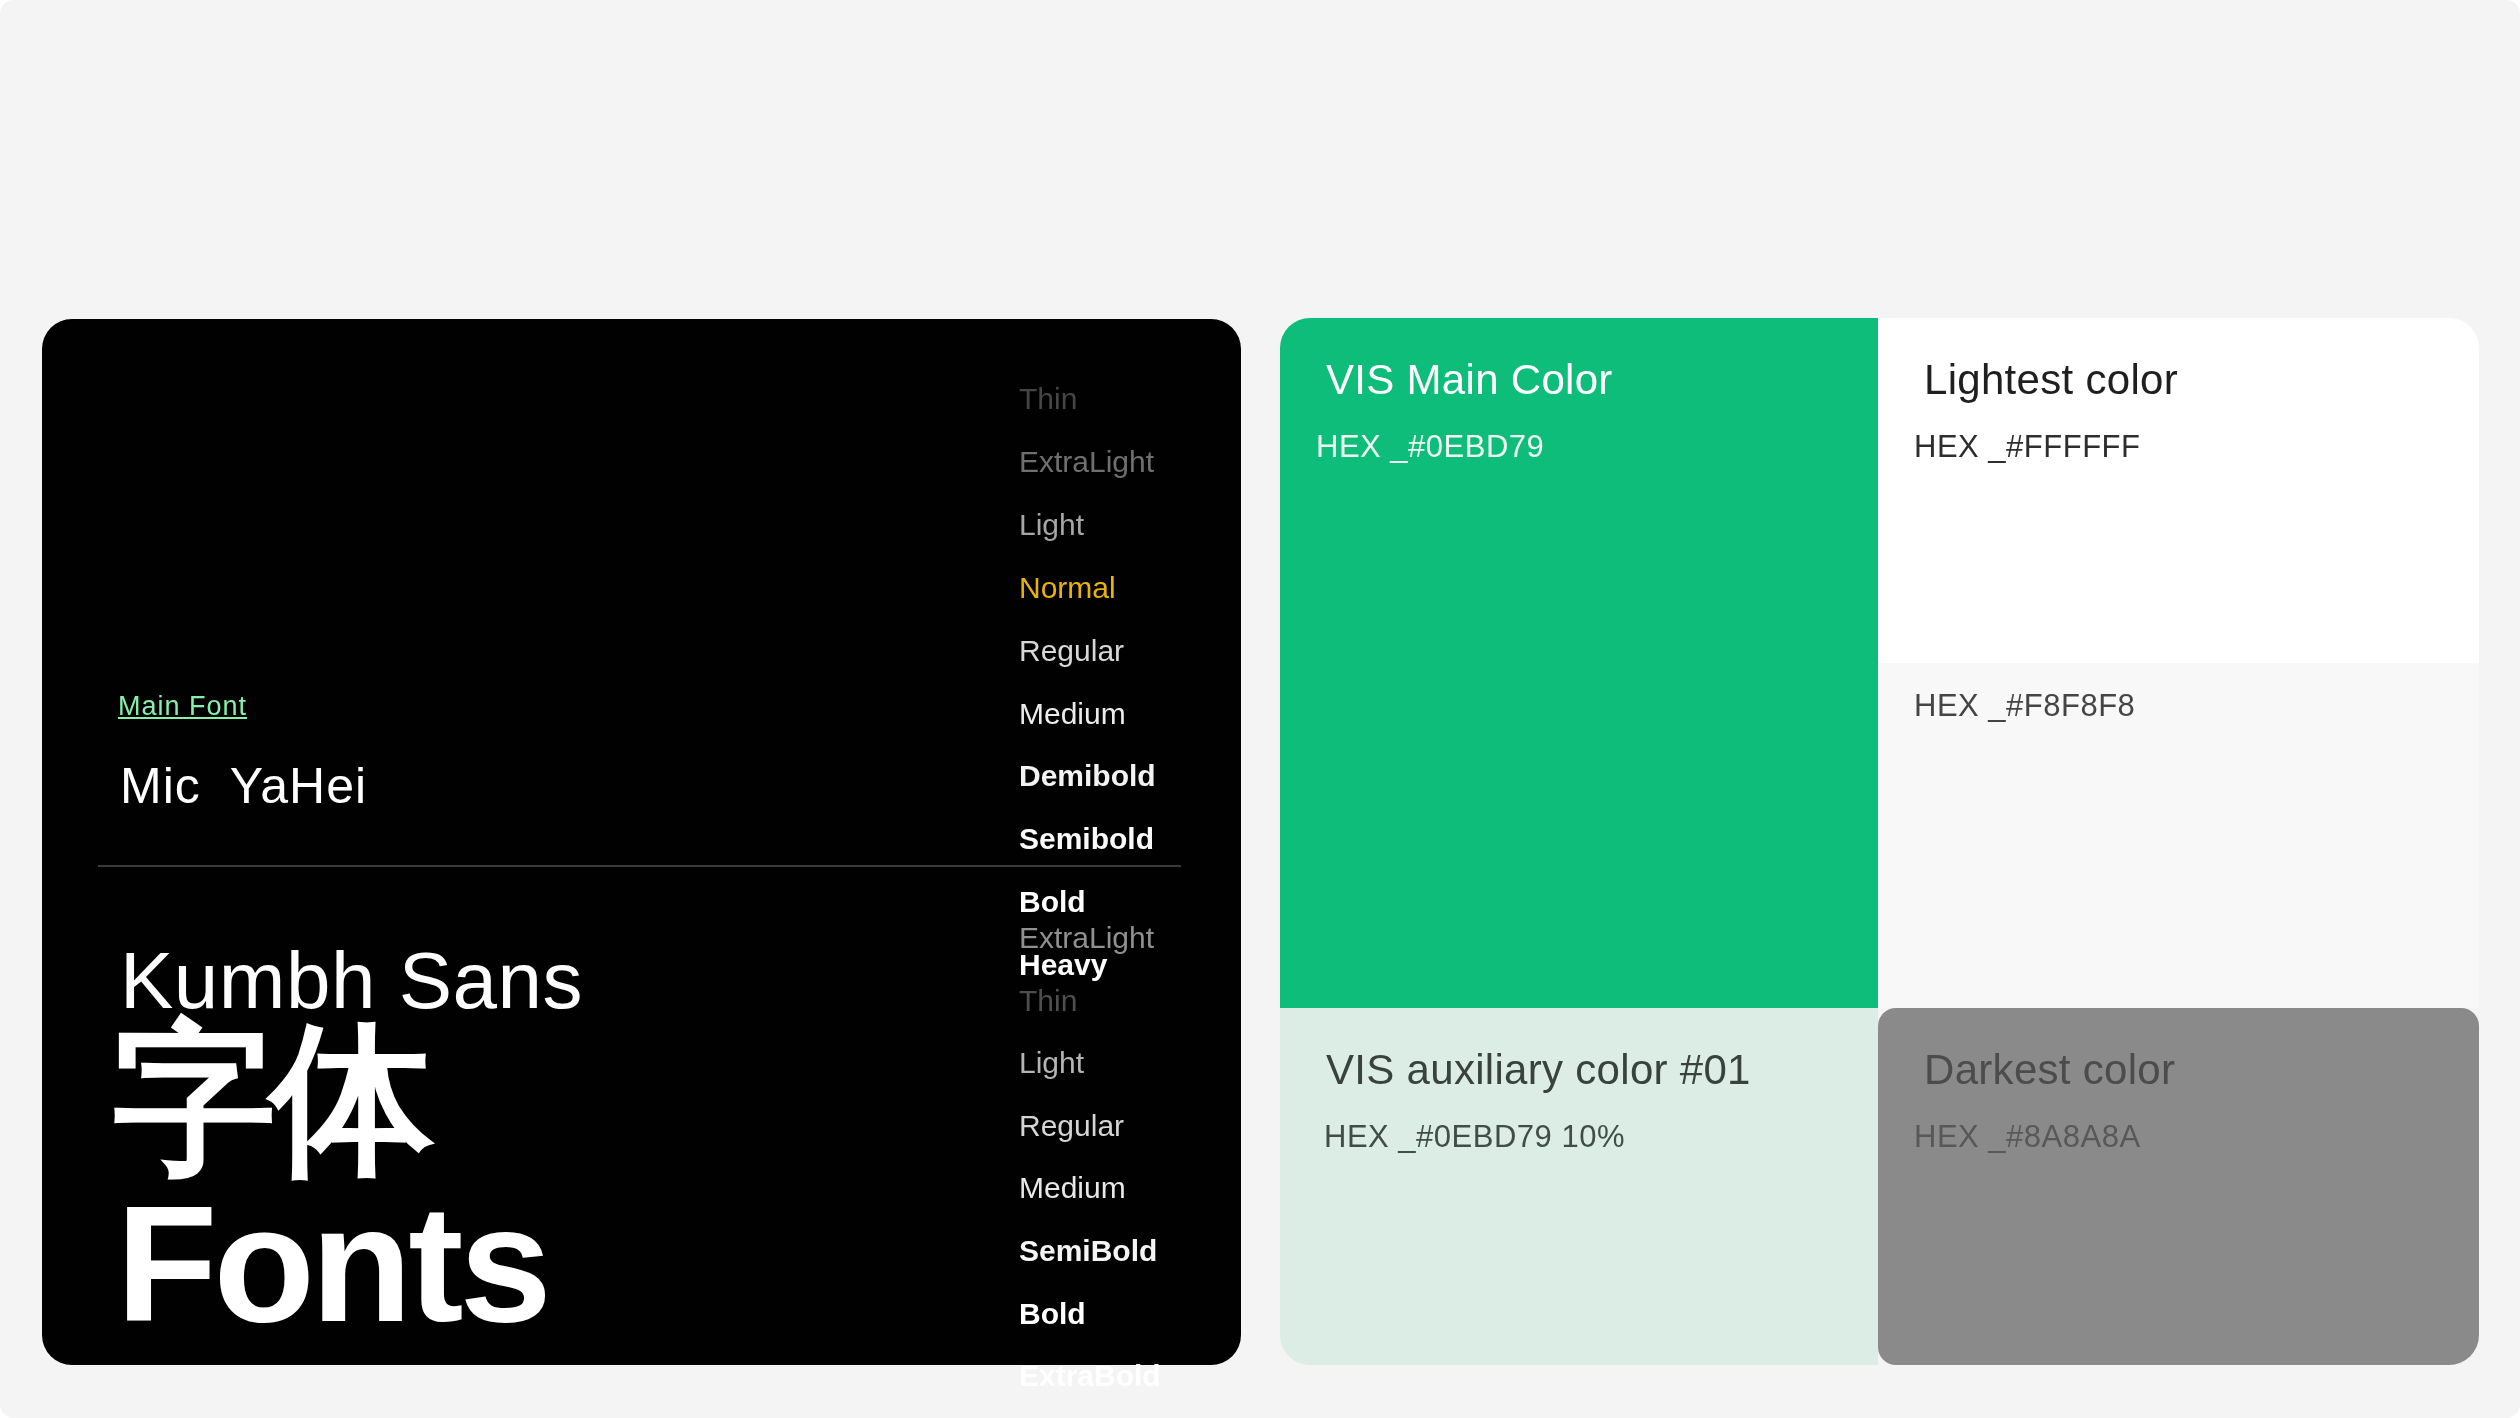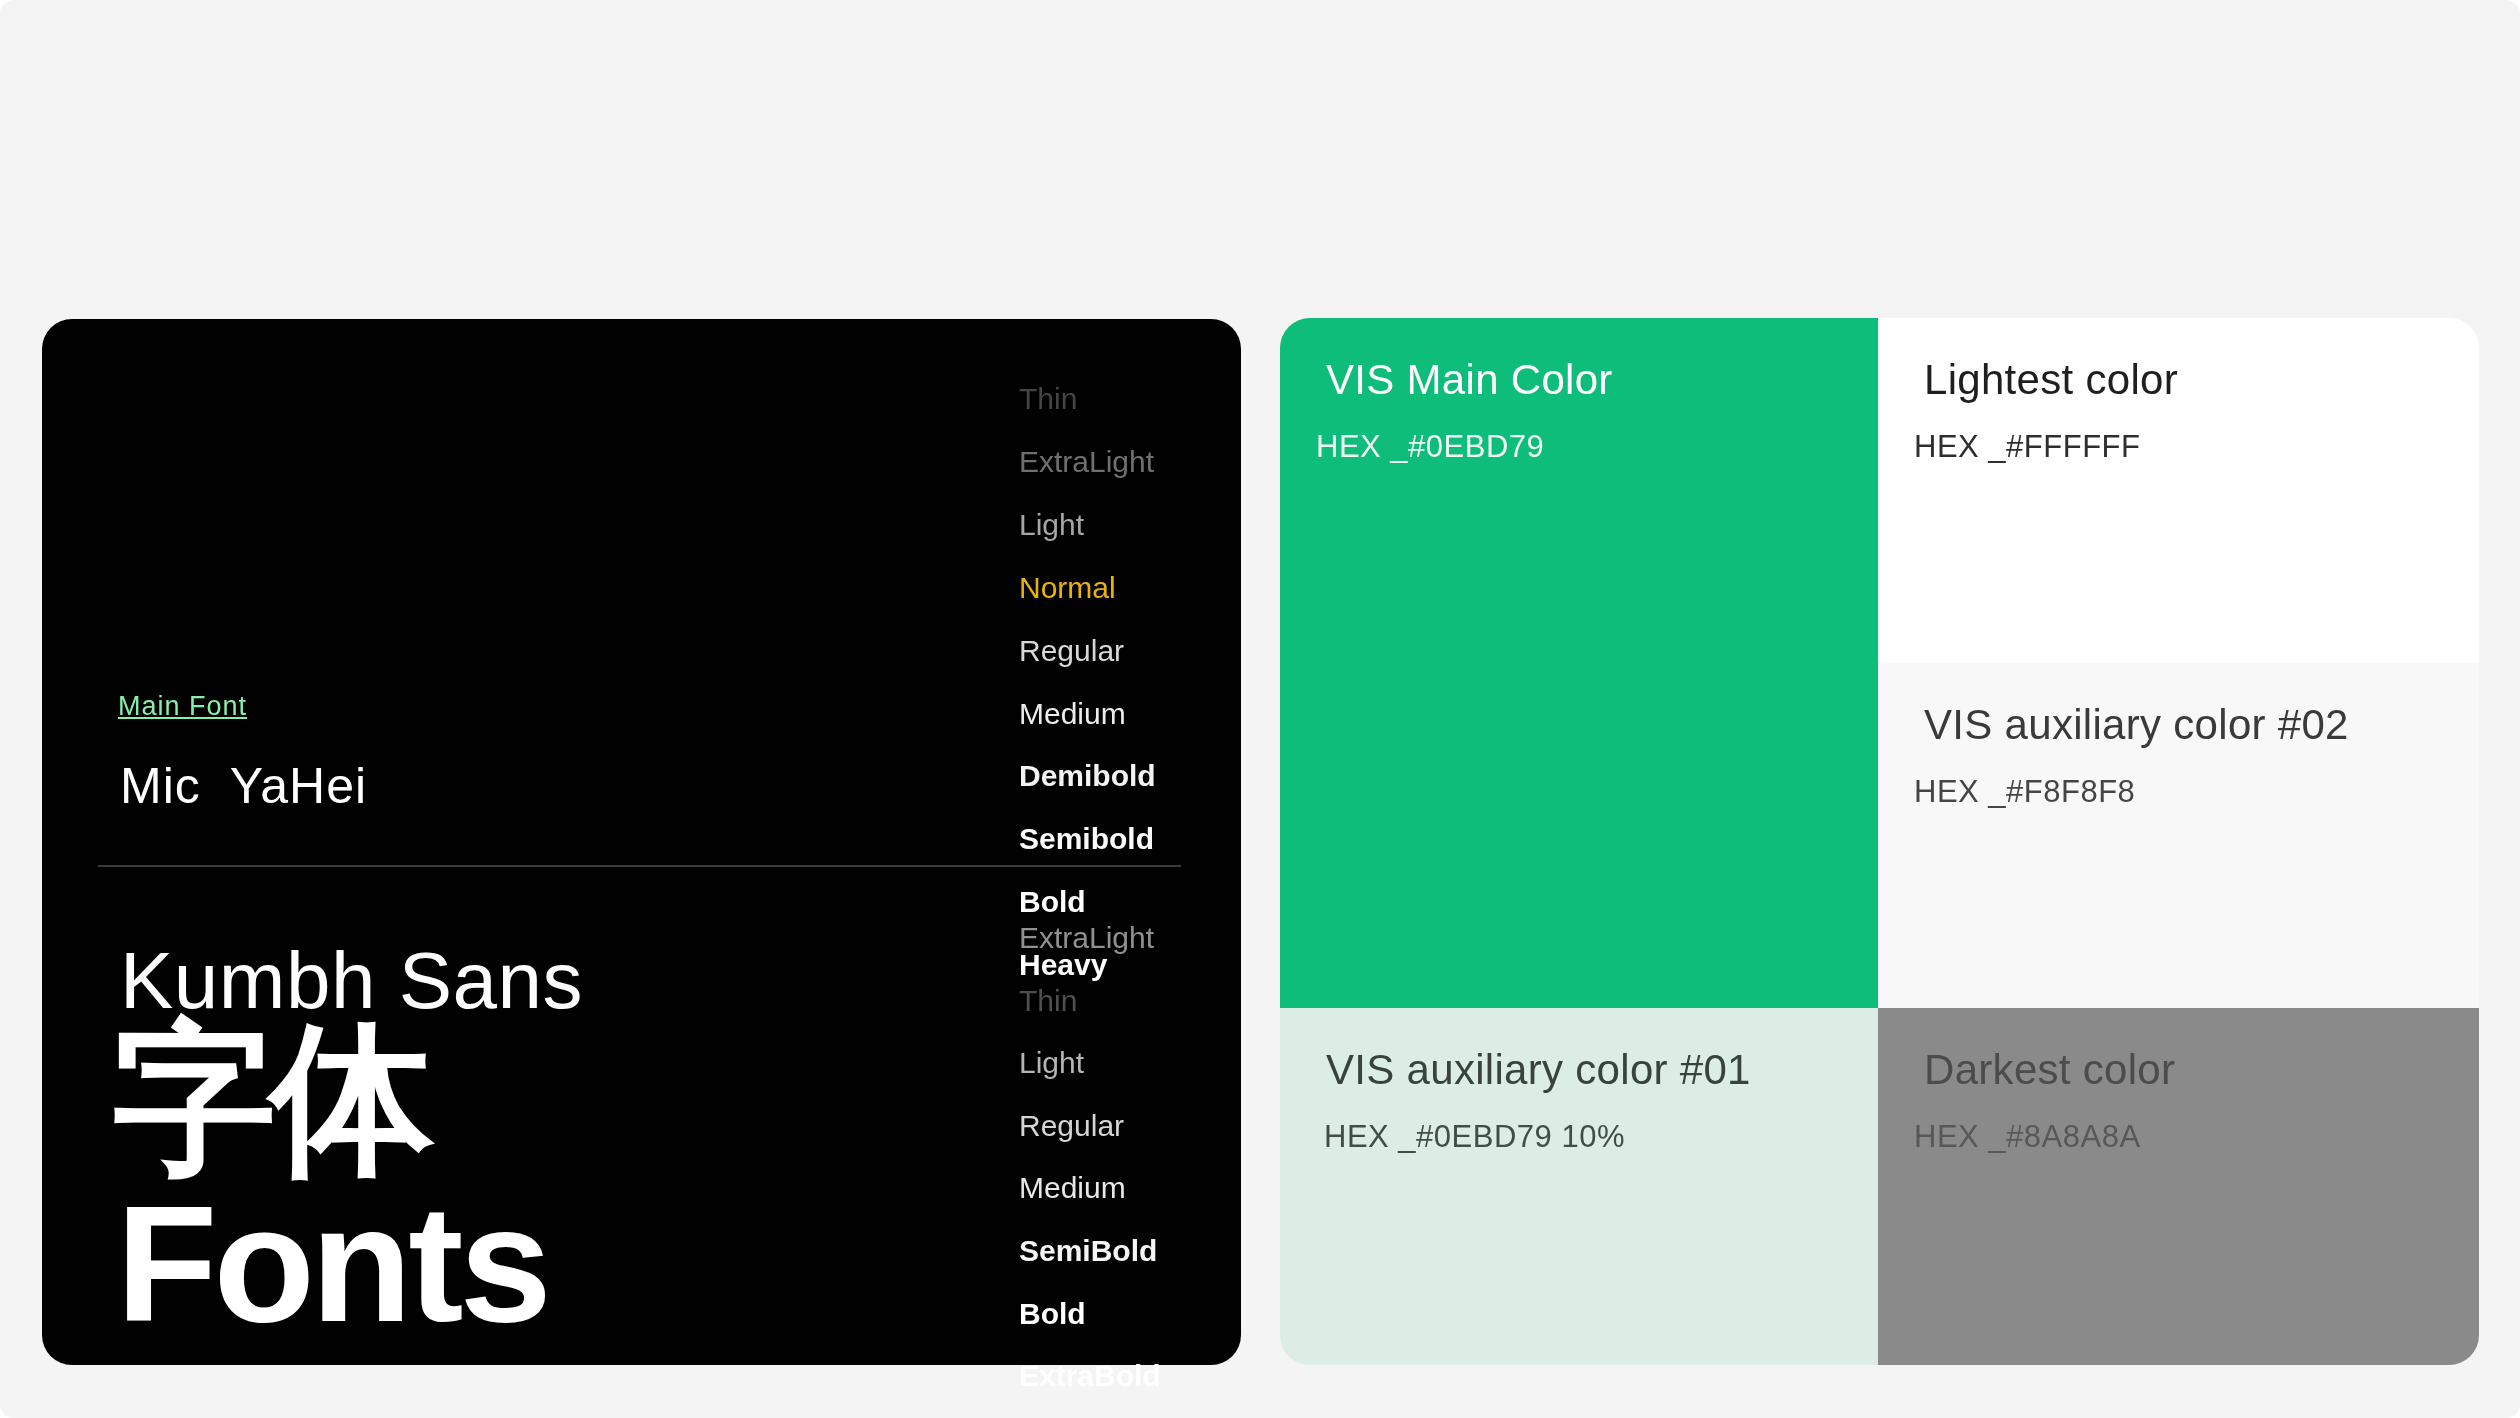--- a/index.html
+++ b/index.html
@@ -120,23 +120,22 @@
         <h2 class="cc-title" style="color: rgb(57, 66, 61);">VIS auxiliary color #01</h2>
         <p class="cc-hex" style="color: rgb(67, 77, 71); margin-left: 44px;">HEX _#0EBD79 10%</p>
       </section>
     </div>
     <div class="cg-col cg-right">
       <section class="color-card h-small" style="background-color: rgb(255, 255, 255);">
         <h2 class="cc-title" style="color: rgb(31, 31, 31);">Lightest color</h2>
         <p class="cc-hex" style="color: rgb(46, 46, 46);">HEX _#FFFFFF</p>
       </section>
       <section class="color-card h-small" style="background-color: rgb(248, 248, 248);">
-        <h2 class="cc-title" style="color: rgb(58, 58, 58);">VIS auxiliary color #02</h2>
         <p class="cc-hex" style="color: rgb(69, 69, 69);">HEX _#F8F8F8</p>
       </section>
-      <section class="color-card h-bot" style="background-color: rgb(138, 138, 138);">
+      <section class="color-card h-bot" style="background-color: rgb(138, 138, 138); border-radius: 18px;">
         <h2 class="cc-title" style="color: rgb(76, 76, 76);">Darkest color</h2>
         <p class="cc-hex" style="color: rgb(88, 88, 88);">HEX _#8A8A8A</p>
       </section>
     </div>
   </div>
 
 </div>
 
 </body></html>

